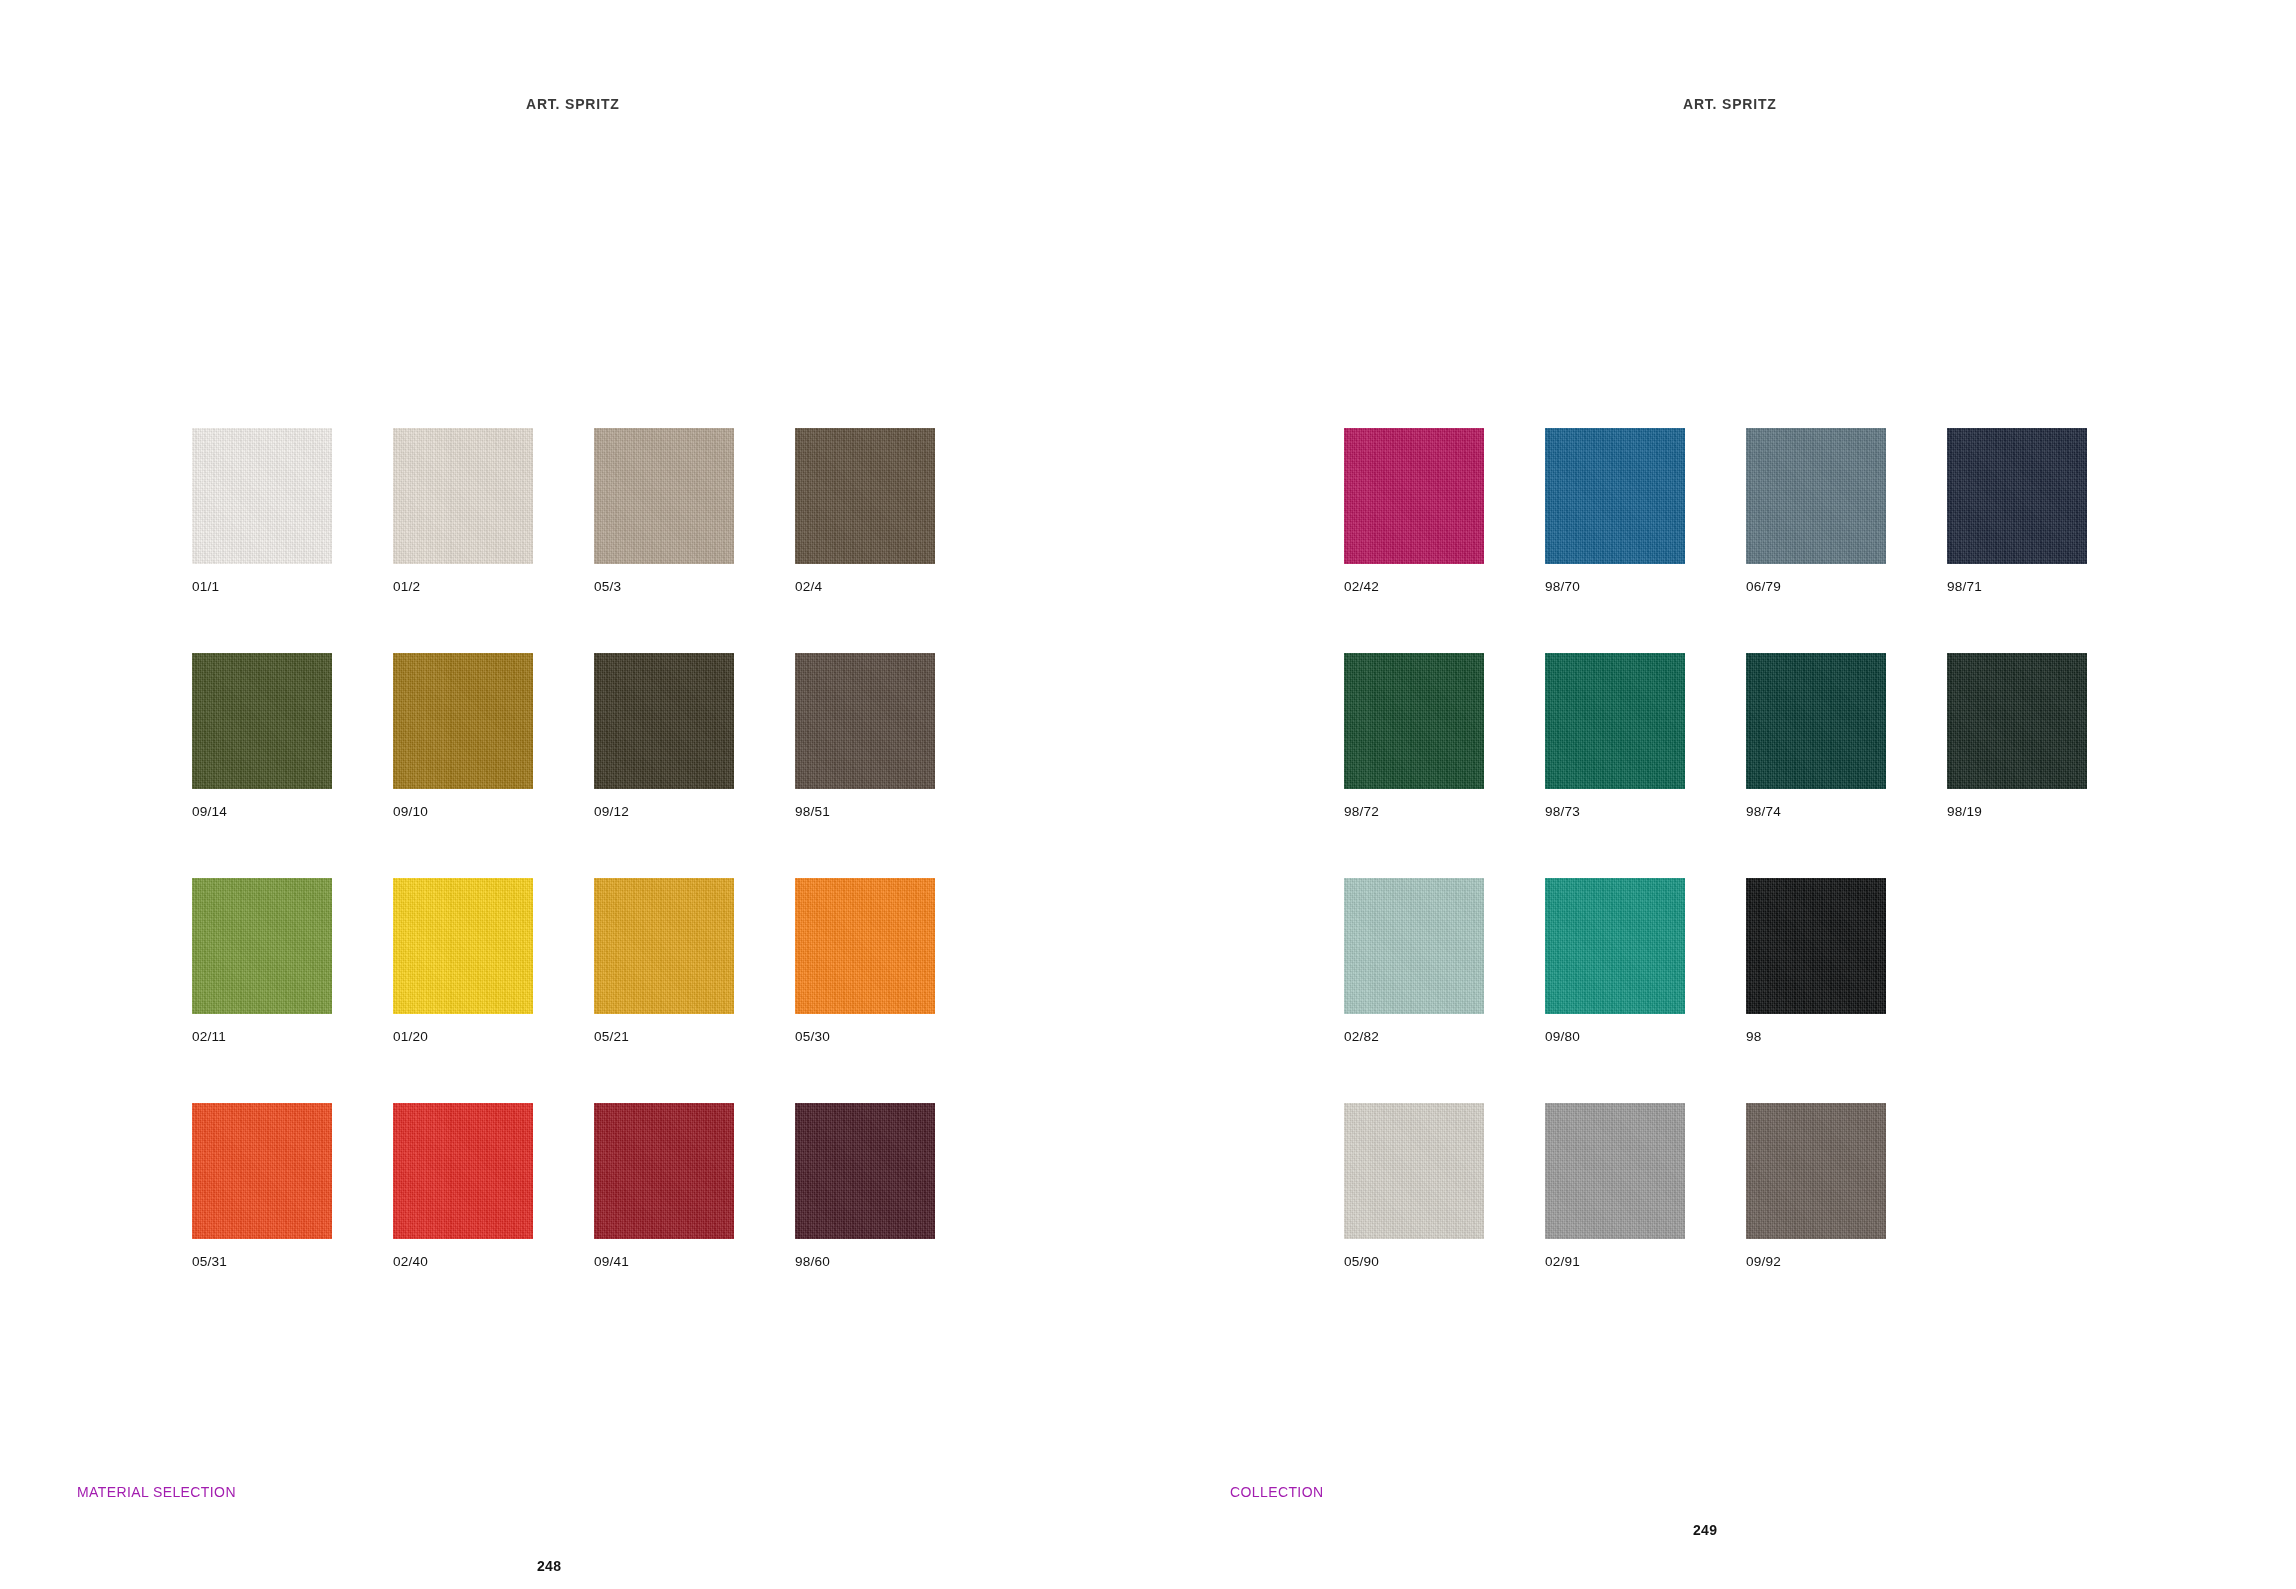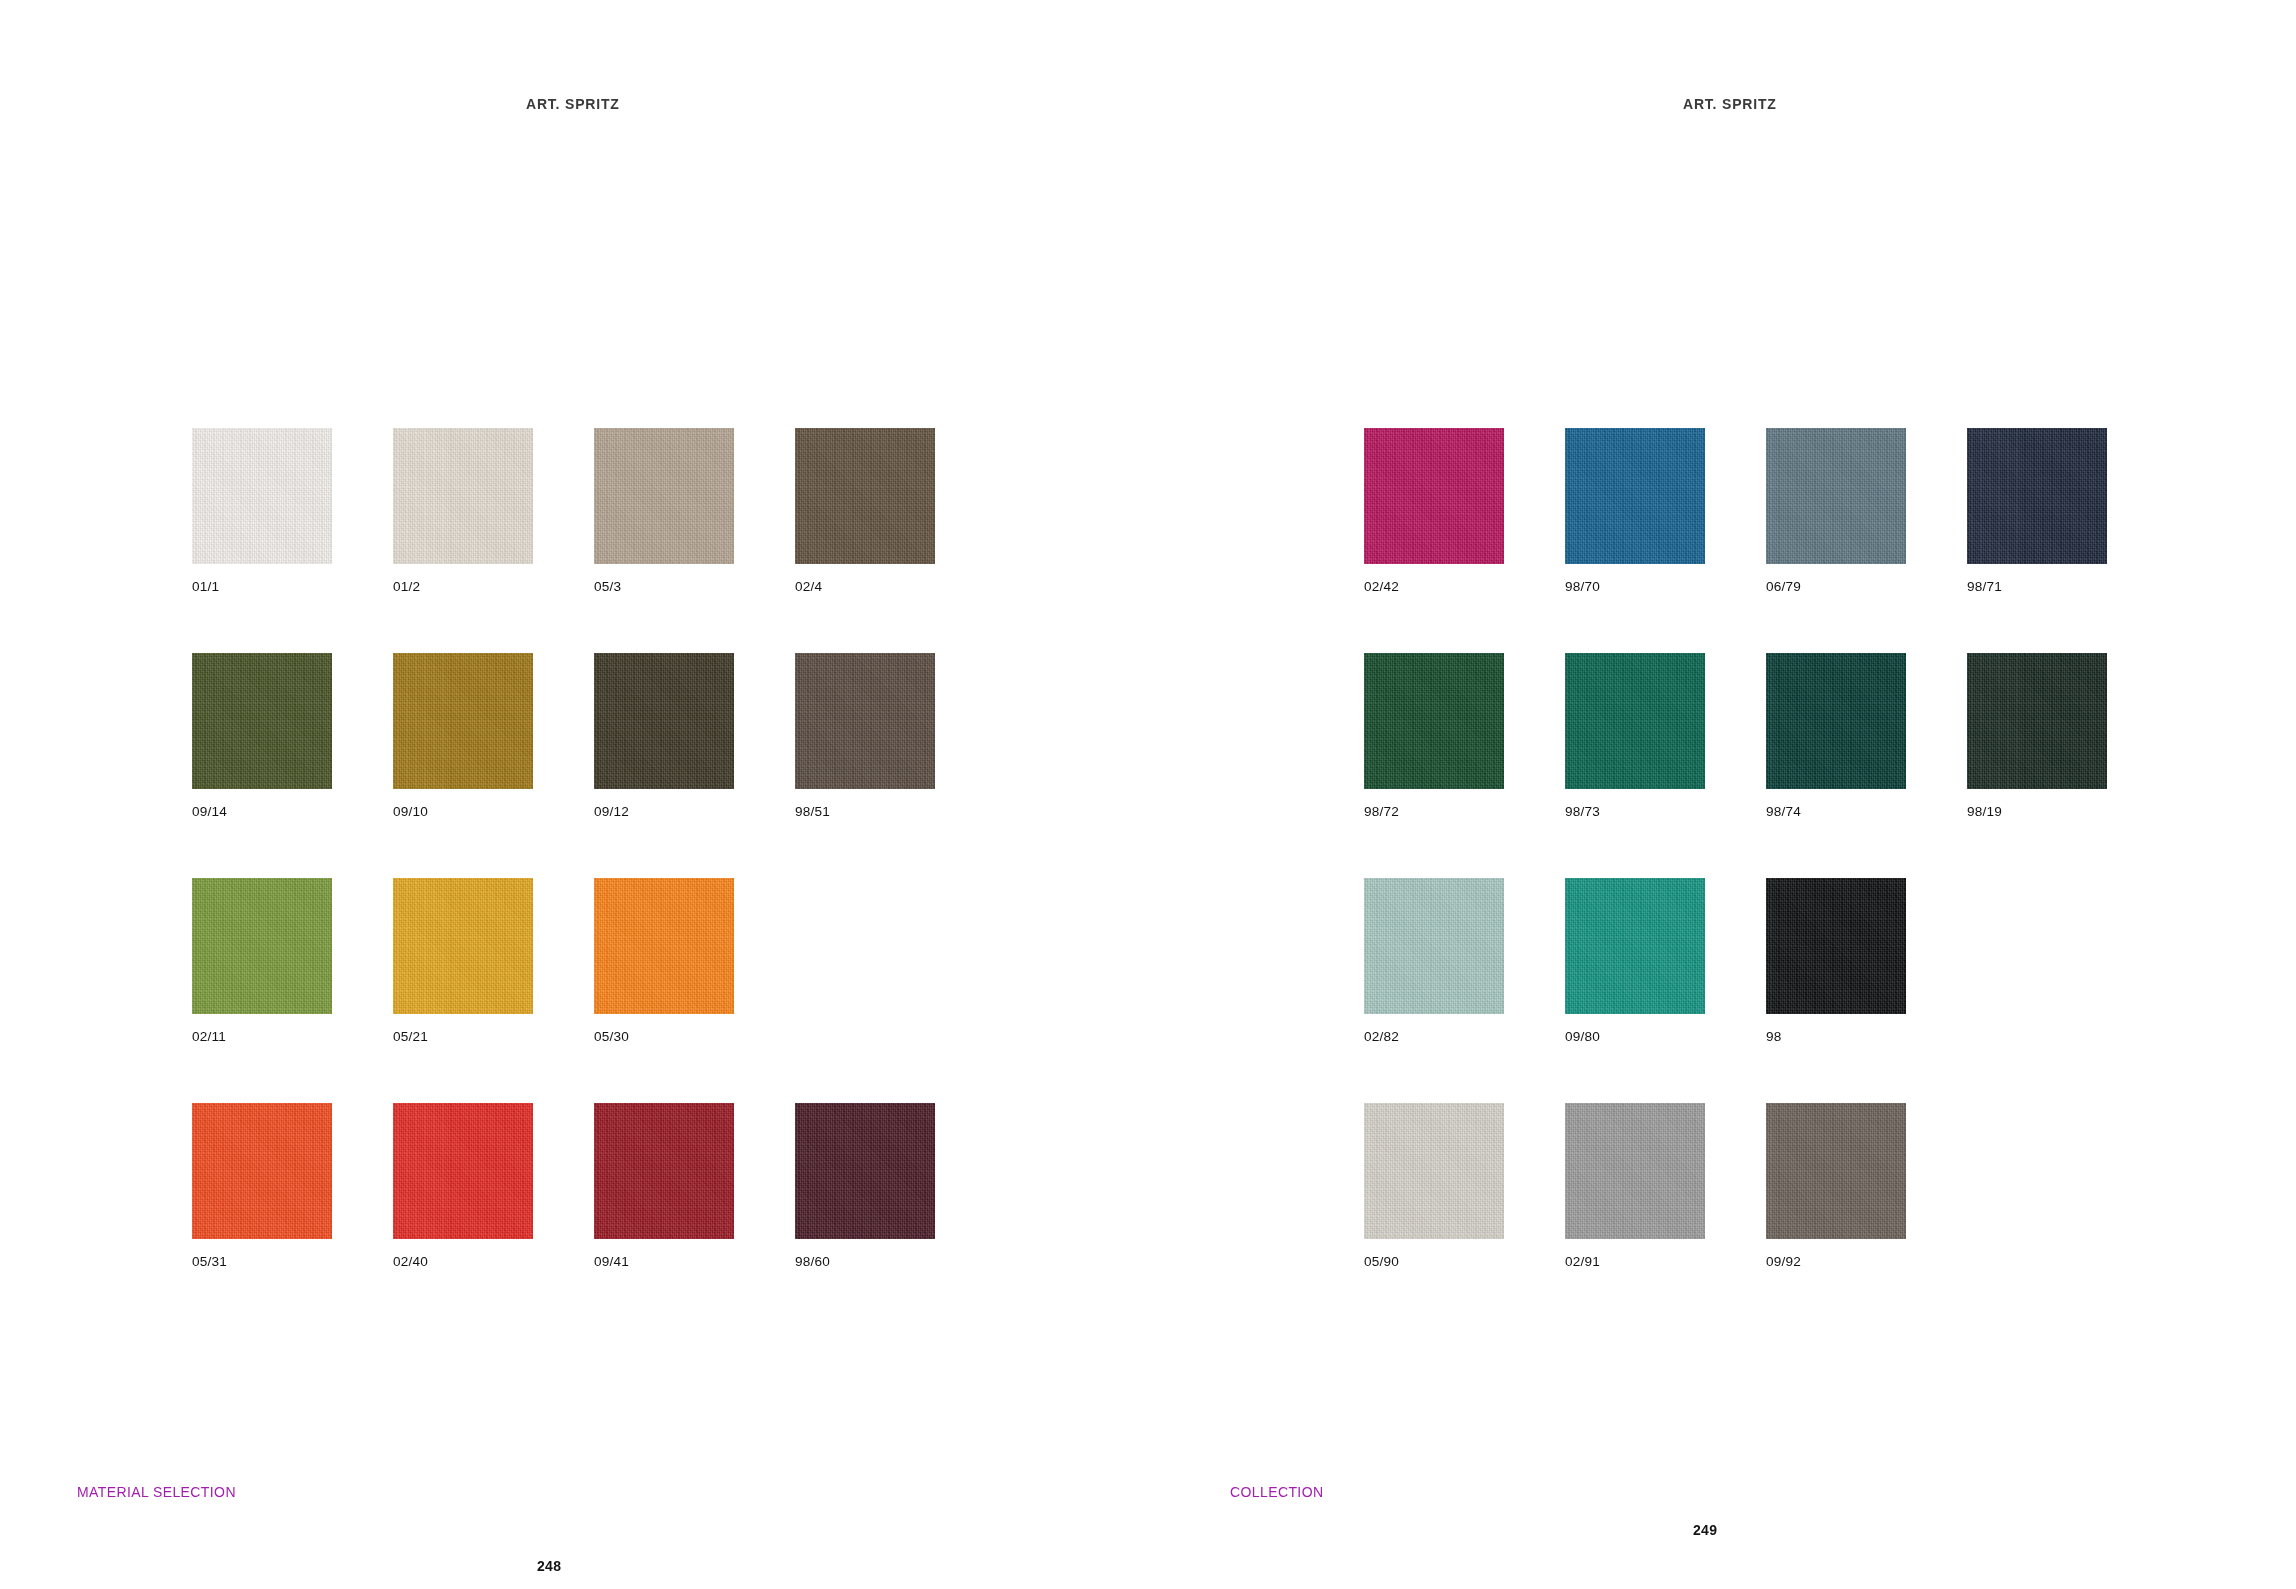--- a/index.html
+++ b/index.html
@@ -44,21 +44,21 @@
 
   
   .swatch-grid {
     position: absolute;
     top: 428px;
     display: flex;
     flex-direction: column;
     row-gap: 59px;
   }
   .page-left .swatch-grid  { left: 192px; }
-  .page-right .swatch-grid { left: 216px; justify-content: center; }
+  .page-right .swatch-grid { left: 196px; justify-content: center; }
 
   .swatch-row {
     display: flex;
     column-gap: 61px;
   }
   .swatch-cell {
     width: 140px;
     display: flex;
     flex-direction: column;
   }
@@ -162,20 +162,24 @@
             <div class="swatch-chip" style="background-color: rgb(88, 74, 64);"></div>
             <div class="swatch-label">98/51</div>
           </div>
         </div>
         <div class="swatch-row">
           <div class="swatch-cell">
             <div class="swatch-chip" style="background-color: rgb(121, 153, 58);"></div>
             <div class="swatch-label">02/11</div>
           </div>
           <div class="swatch-cell">
+            <div class="swatch-chip" style="background-color: rgb(249, 209, 23);"></div>
+            <div class="swatch-label">01/20</div>
+          </div>
+          <div class="swatch-cell">
             <div class="swatch-chip" style="background-color: rgb(224, 165, 30);"></div>
             <div class="swatch-label">05/21</div>
           </div>
           <div class="swatch-cell">
             <div class="swatch-chip" style="background-color: rgb(249, 130, 24);"></div>
             <div class="swatch-label">05/30</div>
           </div>
         </div>
         <div class="swatch-row">
           <div class="swatch-cell">

